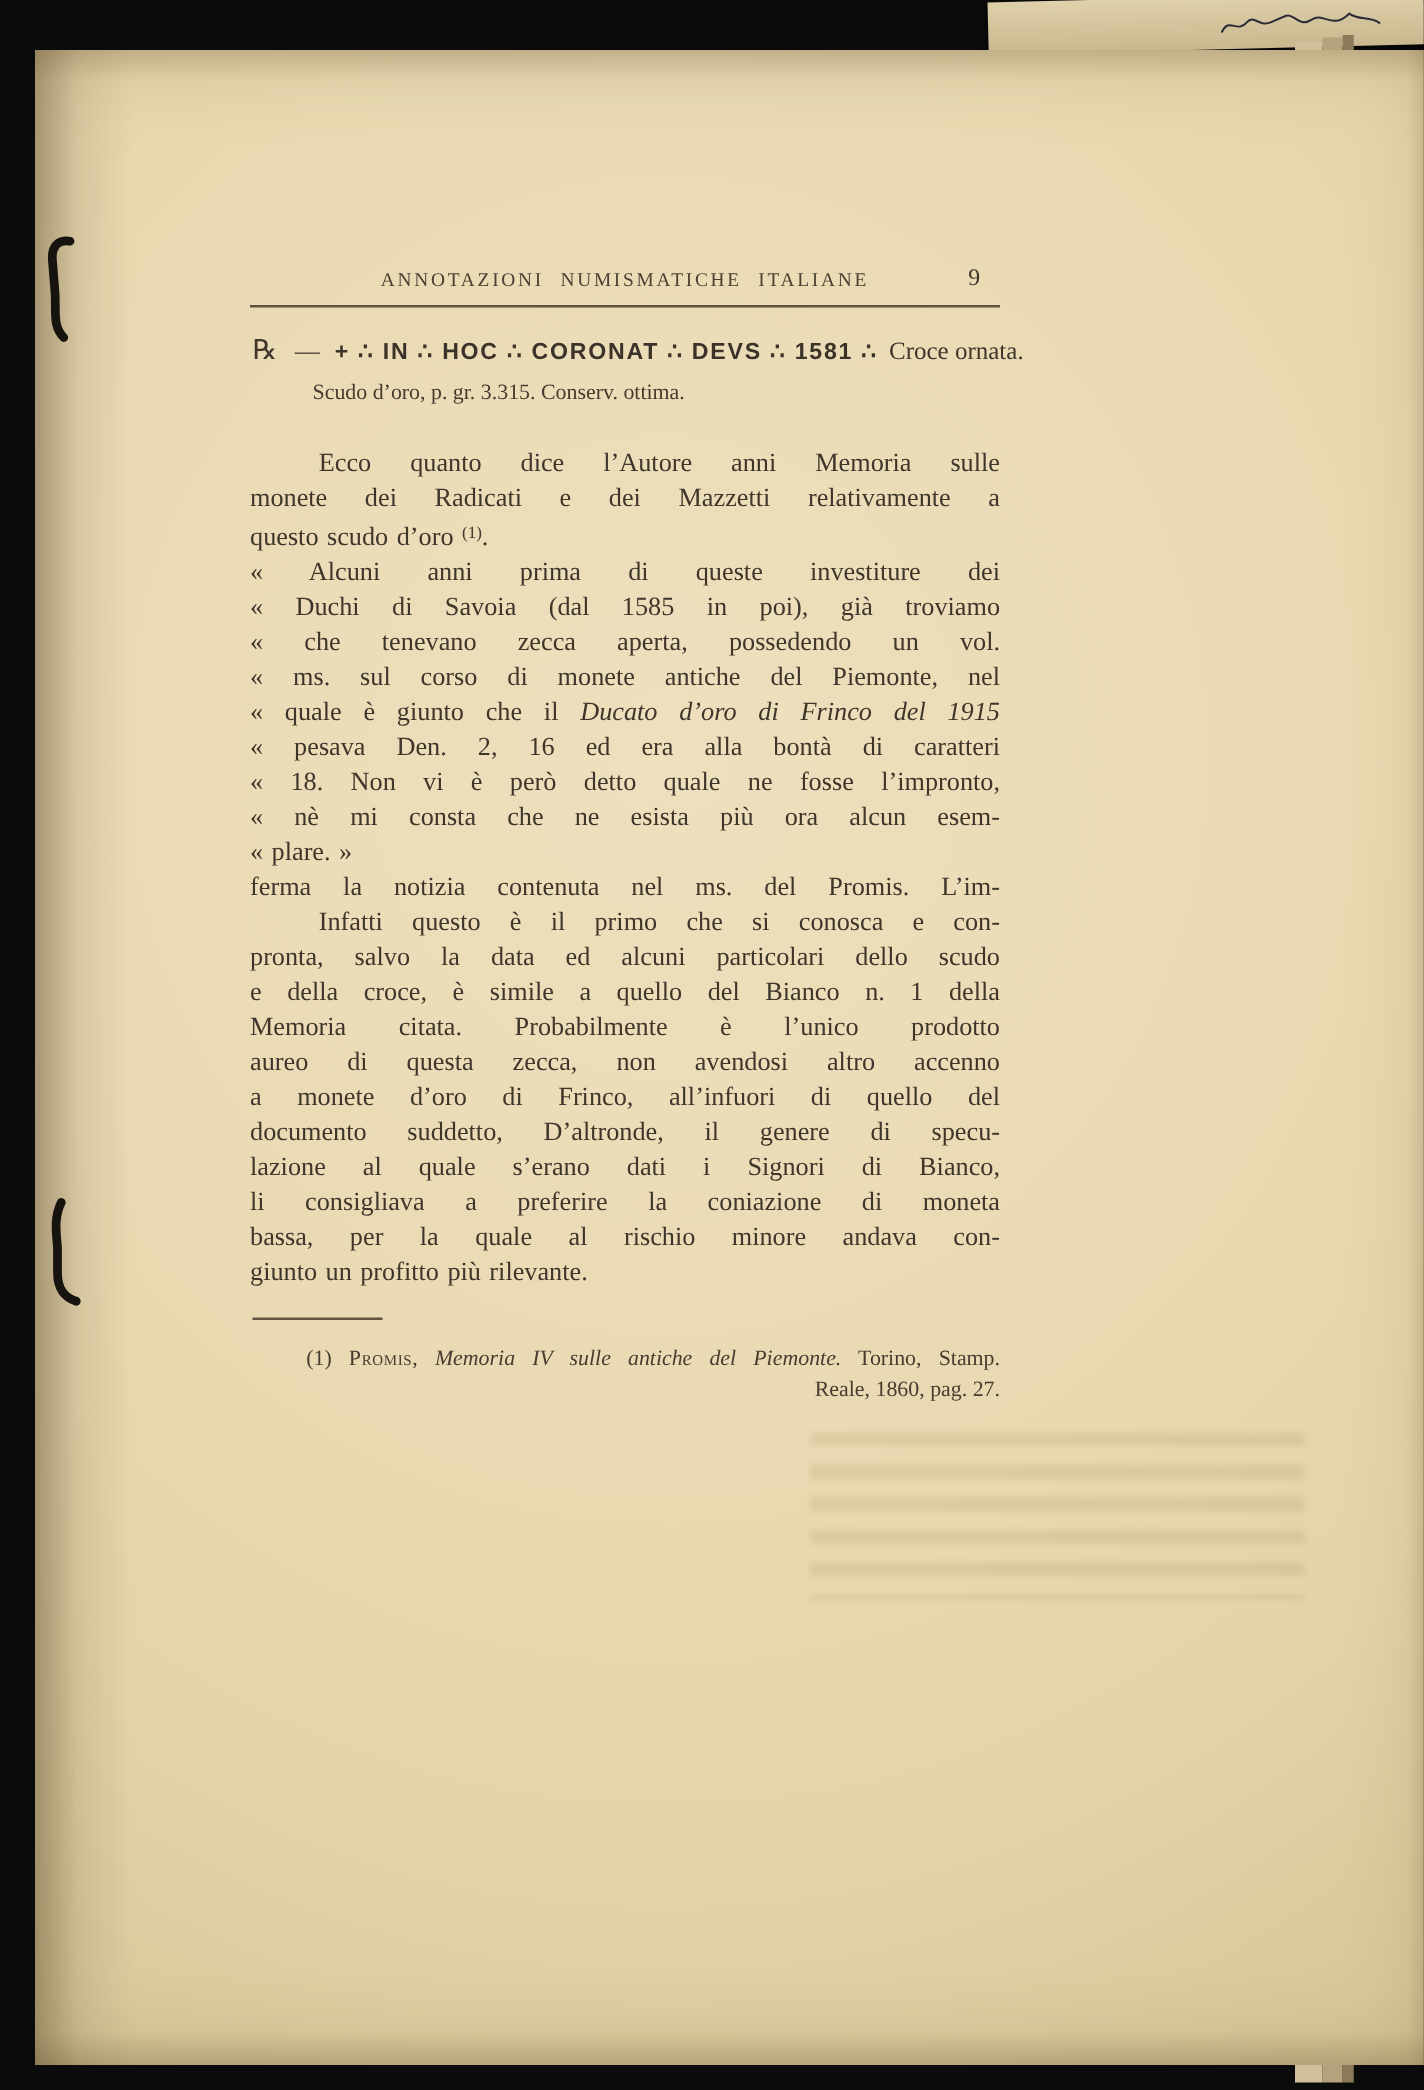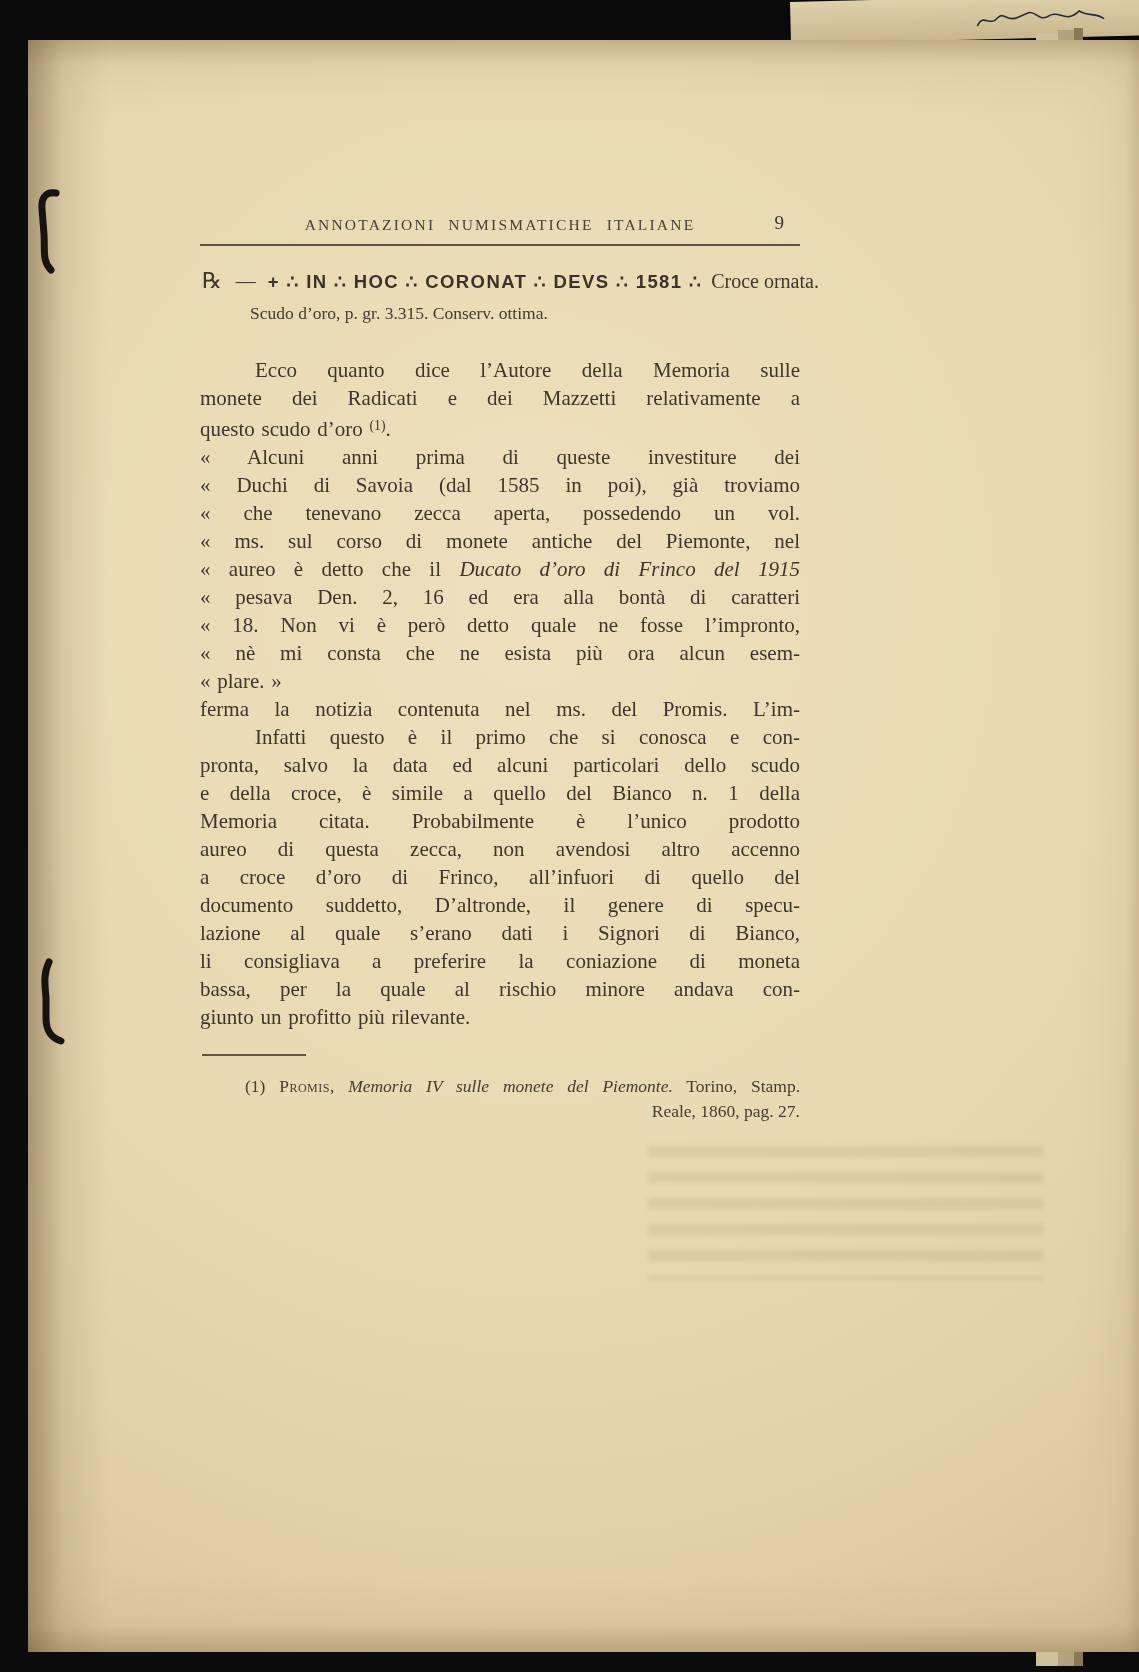--- a/index.html
+++ b/index.html
@@ -123,56 +123,56 @@
     <div class="head-rule"></div>
 
     <div class="coin-line">
       <span class="rx">℞</span><span class="dash">—</span><span class="legend">+ ∴ IN ∴ HOC ∴ CORONAT ∴ DEVS ∴ 1581 ∴</span><span class="legend-tail">Croce ornata.</span>
     </div>
 
     <div class="specs">Scudo d’oro, p. gr. 3.315. Conserv. ottima.</div>
 
     <div class="body-block">
 
-      <div class="bl jl ind">Ecco quanto dice l’Autore della Memoria sulle</div>
+      <div class="bl jl ind">Ecco quanto dice l’Autore anni Memoria sulle</div>
       <div class="bl jl">monete dei Radicati e dei Mazzetti relativamente a</div>
       <div class="bl jl last">
         <span>questo scudo d’oro </span><sup class="fn-ref">(1)</sup><span>.</span>
       </div>
 
       <div class="bl jl"><span>« Alcuni anni prima di queste investiture dei</span></div>
       <div class="bl jl"><span>« Duchi di Savoia (dal 1585 in poi), già troviamo</span></div>
       <div class="bl jl"><span>« che tenevano zecca aperta, possedendo un vol.</span></div>
       <div class="bl jl"><span>« ms. sul corso di monete antiche del Piemonte, nel</span></div>
-      <div class="bl jl"><span>« aureo è detto che il </span><span class="it">Ducato d’oro di Frinco del 1915</span></div>
+      <div class="bl jl"><span>« quale è giunto che il </span><span class="it">Ducato d’oro di Frinco del 1915</span></div>
       <div class="bl jl"><span>« pesava Den. 2, 16 ed era alla bontà di caratteri</span></div>
       <div class="bl jl"><span>« 18. Non vi è però detto quale ne fosse l’impronto,</span></div>
       <div class="bl jl"><span>« nè mi consta che ne esista più ora alcun esem-</span></div>
       <div class="bl jl last"><span>« plare. »</span></div>
 
       <div class="bl jl">ferma la notizia contenuta nel ms. del Promis. L’im-</div>
       <div class="bl jl ind">Infatti questo è il primo che si conosca e con-</div>
       <div class="bl jl">pronta, salvo la data ed alcuni particolari dello scudo</div>
       <div class="bl jl">e della croce, è simile a quello del Bianco n. 1 della</div>
       <div class="bl jl">Memoria citata. Probabilmente è l’unico prodotto</div>
       <div class="bl jl">aureo di questa zecca, non avendosi altro accenno</div>
-      <div class="bl jl">a croce d’oro di Frinco, all’infuori di quello del</div>
+      <div class="bl jl">a monete d’oro di Frinco, all’infuori di quello del</div>
       <div class="bl jl">documento suddetto, D’altronde, il genere di specu-</div>
       <div class="bl jl">lazione al quale s’erano dati i Signori di Bianco,</div>
       <div class="bl jl">li consigliava a preferire la coniazione di moneta</div>
       <div class="bl jl">bassa, per la quale al rischio minore andava con-</div>
       <div class="bl jl last">giunto un profitto più rilevante.</div>
 
     </div>
 
     <div class="footnote-rule"></div>
 
     <div class="footnote">
       <div class="fn1">
-        <span>(1) </span><span class="sc">Promis</span><span>, </span><span class="it">Memoria IV sulle monete del Piemonte.</span><span> Torino, Stamp.</span>
+        <span>(1) </span><span class="sc">Promis</span><span>, </span><span class="it">Memoria IV sulle antiche del Piemonte.</span><span> Torino, Stamp.</span>
       </div>
       <div class="fn2">Reale, 1860, pag. 27.</div>
     </div>
 
   </div>
 </div>
 
 <div class="staple staple-top">
   <svg width="34" height="88" viewBox="0 0 34 88">
     <path d="M24,5 C13,3 9,11 10,21 L12,46 C13,62 10,73 19,82" fill="none" stroke="#17130e" stroke-width="7" stroke-linecap="round"></path>

